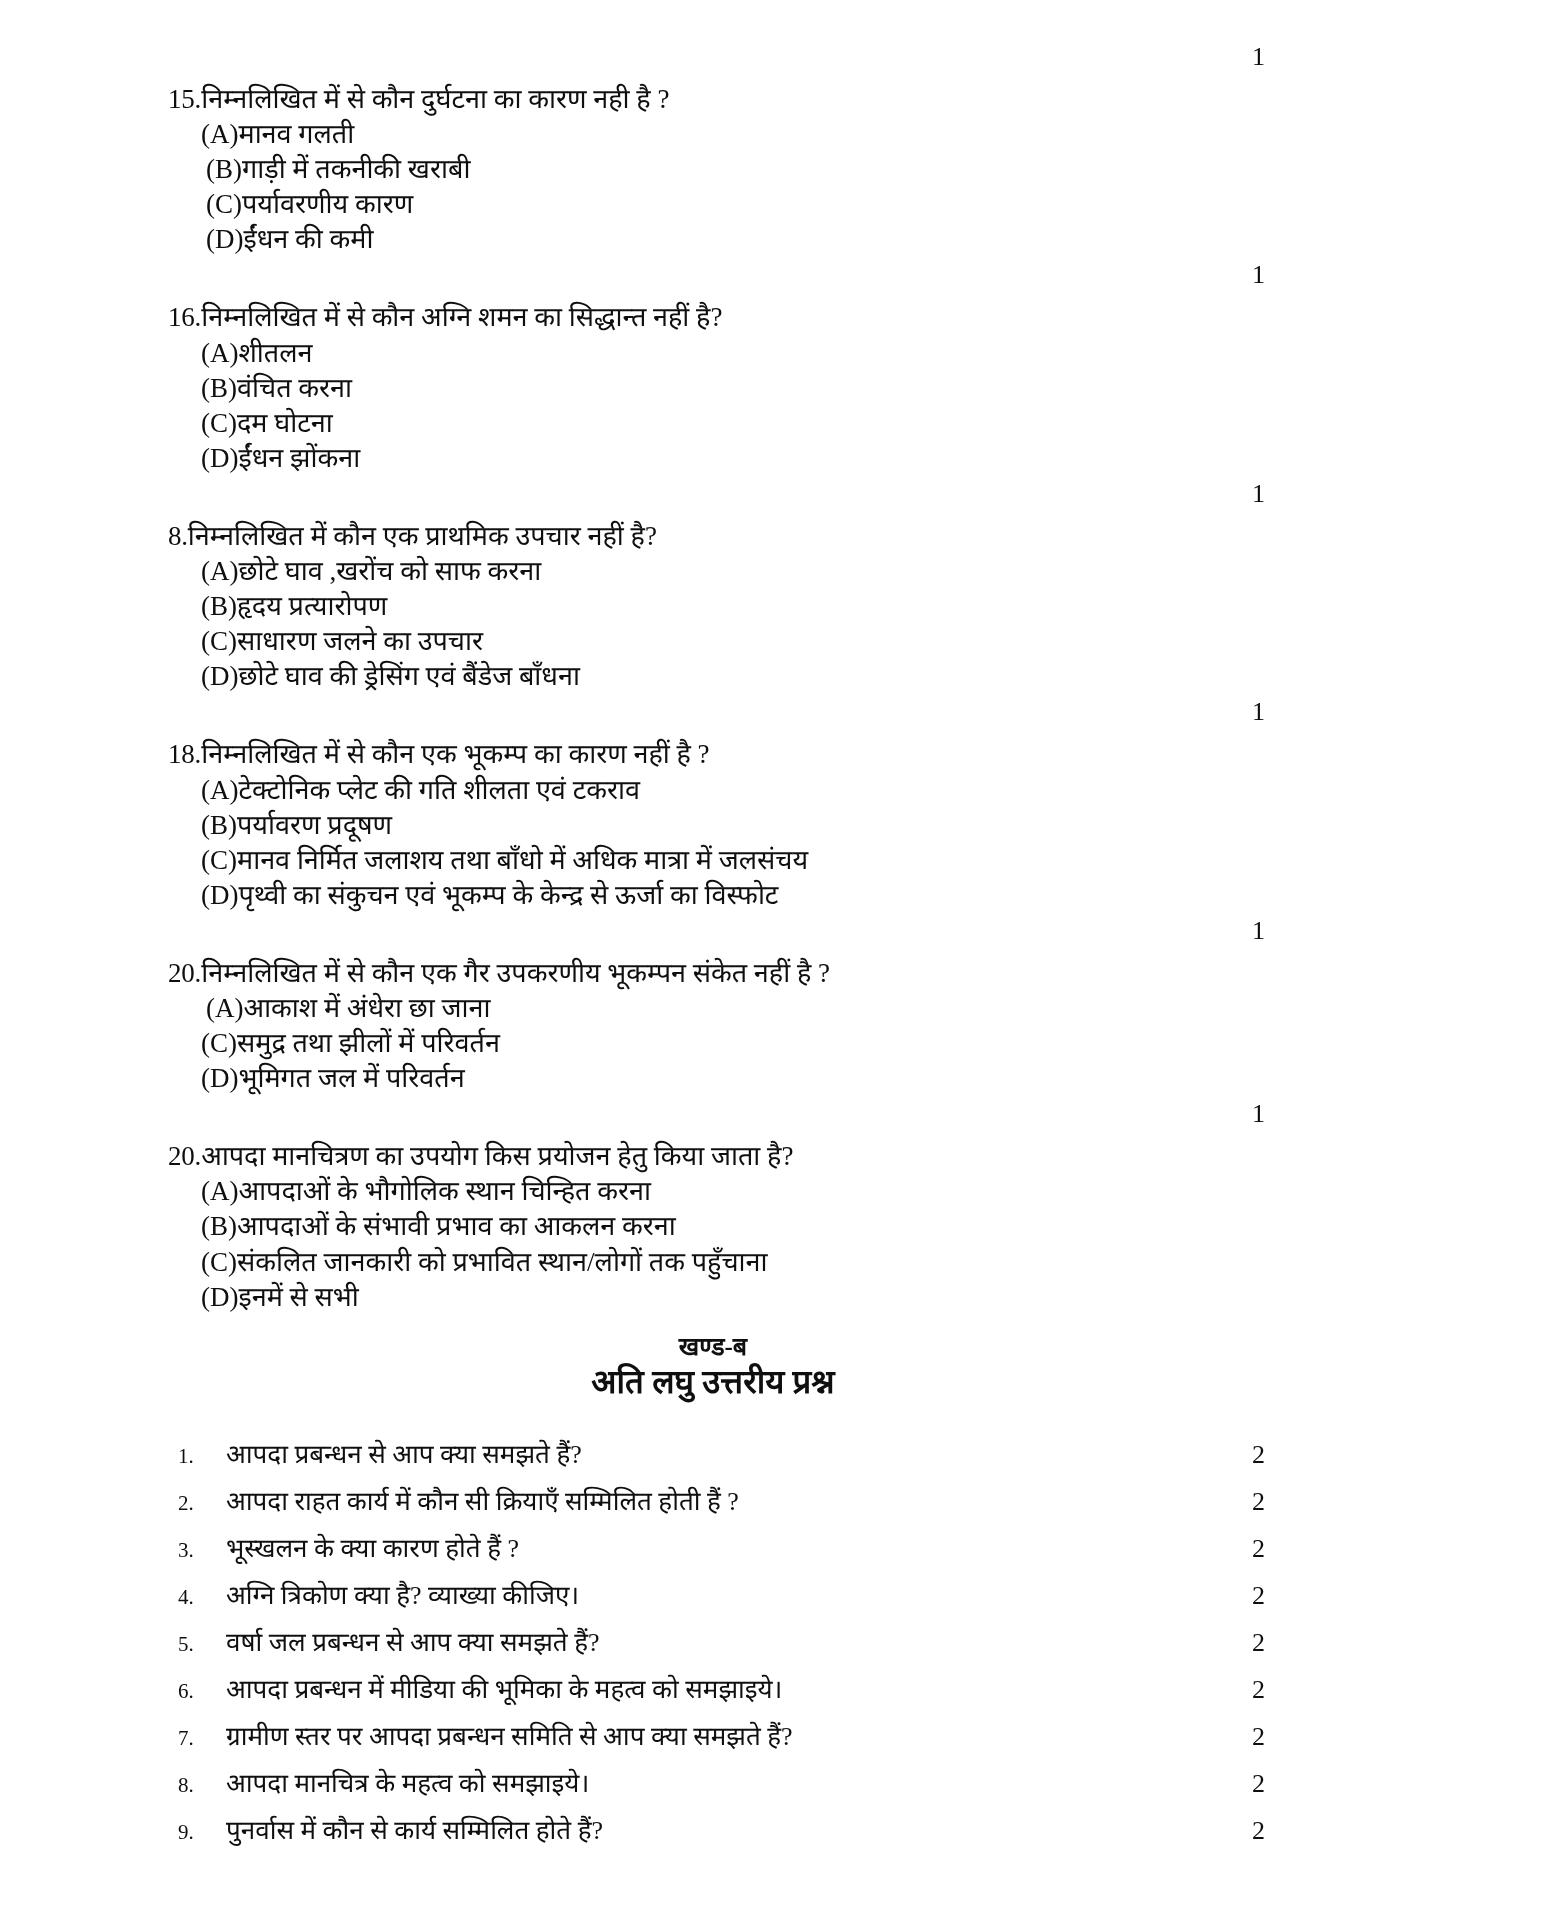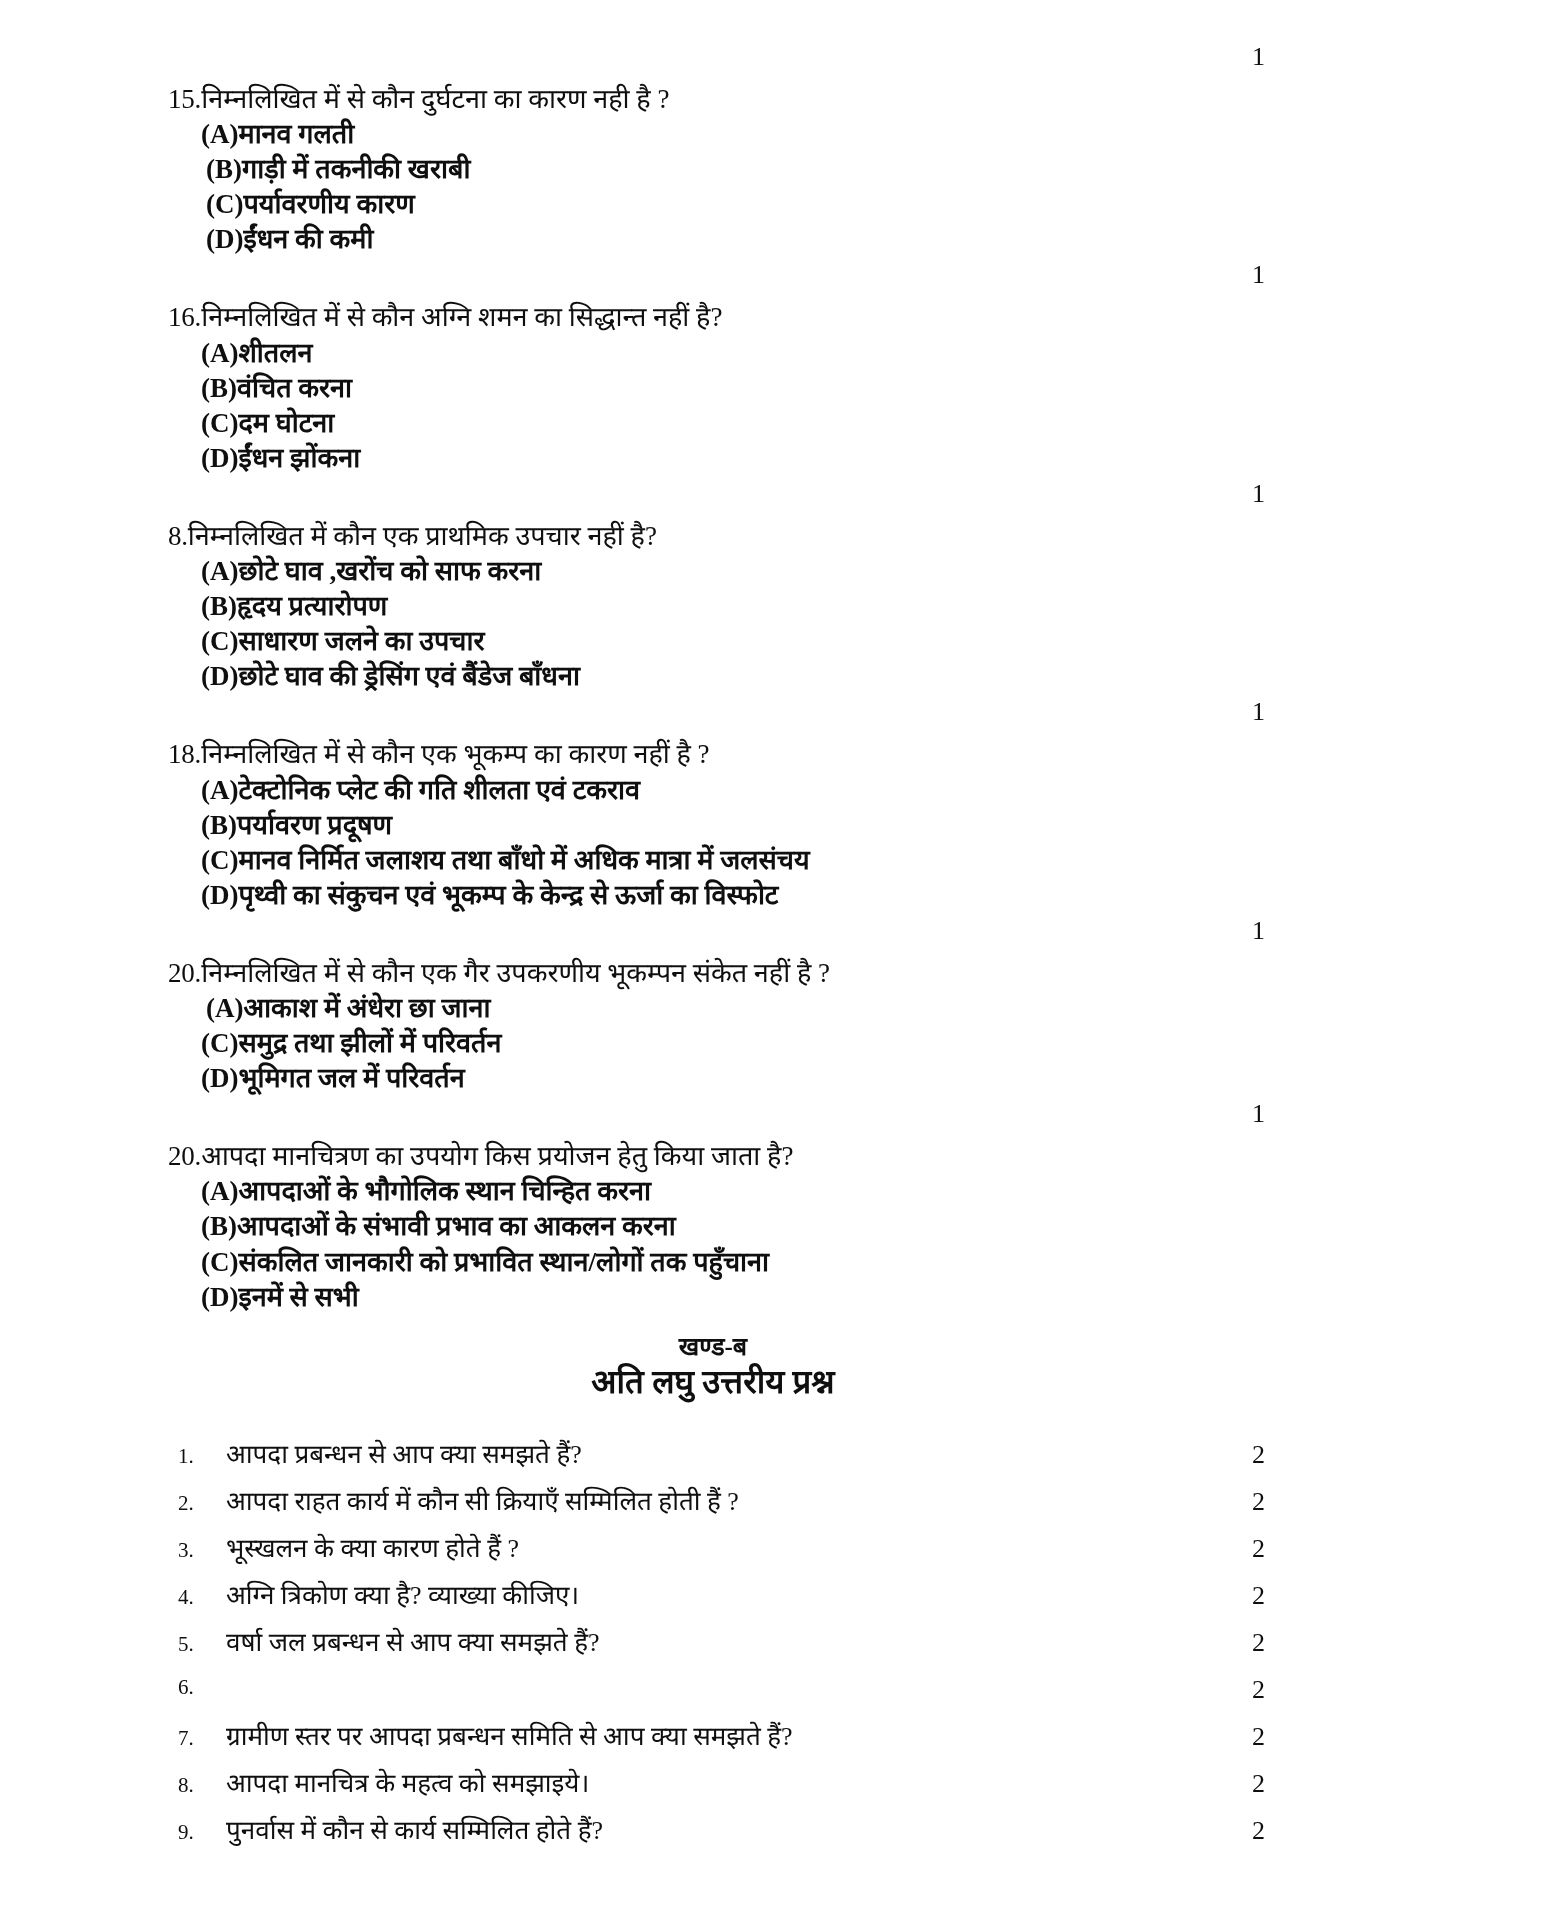--- a/index.html
+++ b/index.html
@@ -58,21 +58,20 @@
     top: 0;
     font-size: 26px;
     line-height: 1.30;
     text-align: right;
   }
   .opt {
     font-size: 27px;
     line-height: 1.30;
     padding-left: 33px;
     white-space: nowrap;
-    font-weight: bold;
   }
   .opt.indent-a { padding-left: 33px; }
   .opt.indent-b { padding-left: 38px; }
 
   
   .khand-head {
     text-align: center;
     font-size: 25px;
     font-weight: bold;
     line-height: 1.26;
@@ -229,20 +228,21 @@
       </div>
 
       <div class="sb-item">
         <span class="sb-num">5.</span>
         <span class="sb-text">वर्षा जल प्रबन्धन से आप क्या समझते हैं?</span>
         <span class="sb-marks">2</span>
       </div>
 
       <div class="sb-item">
         <span class="sb-num">6.</span>
+        <span class="sb-text">आपदा प्रबन्धन में मीडिया की भूमिका के महत्व को समझाइये।</span>
         <span class="sb-marks">2</span>
       </div>
 
       <div class="sb-item">
         <span class="sb-num">7.</span>
         <span class="sb-text">ग्रामीण स्तर पर आपदा प्रबन्धन समिति से आप क्या समझते हैं?</span>
         <span class="sb-marks">2</span>
       </div>
 
       <div class="sb-item">

